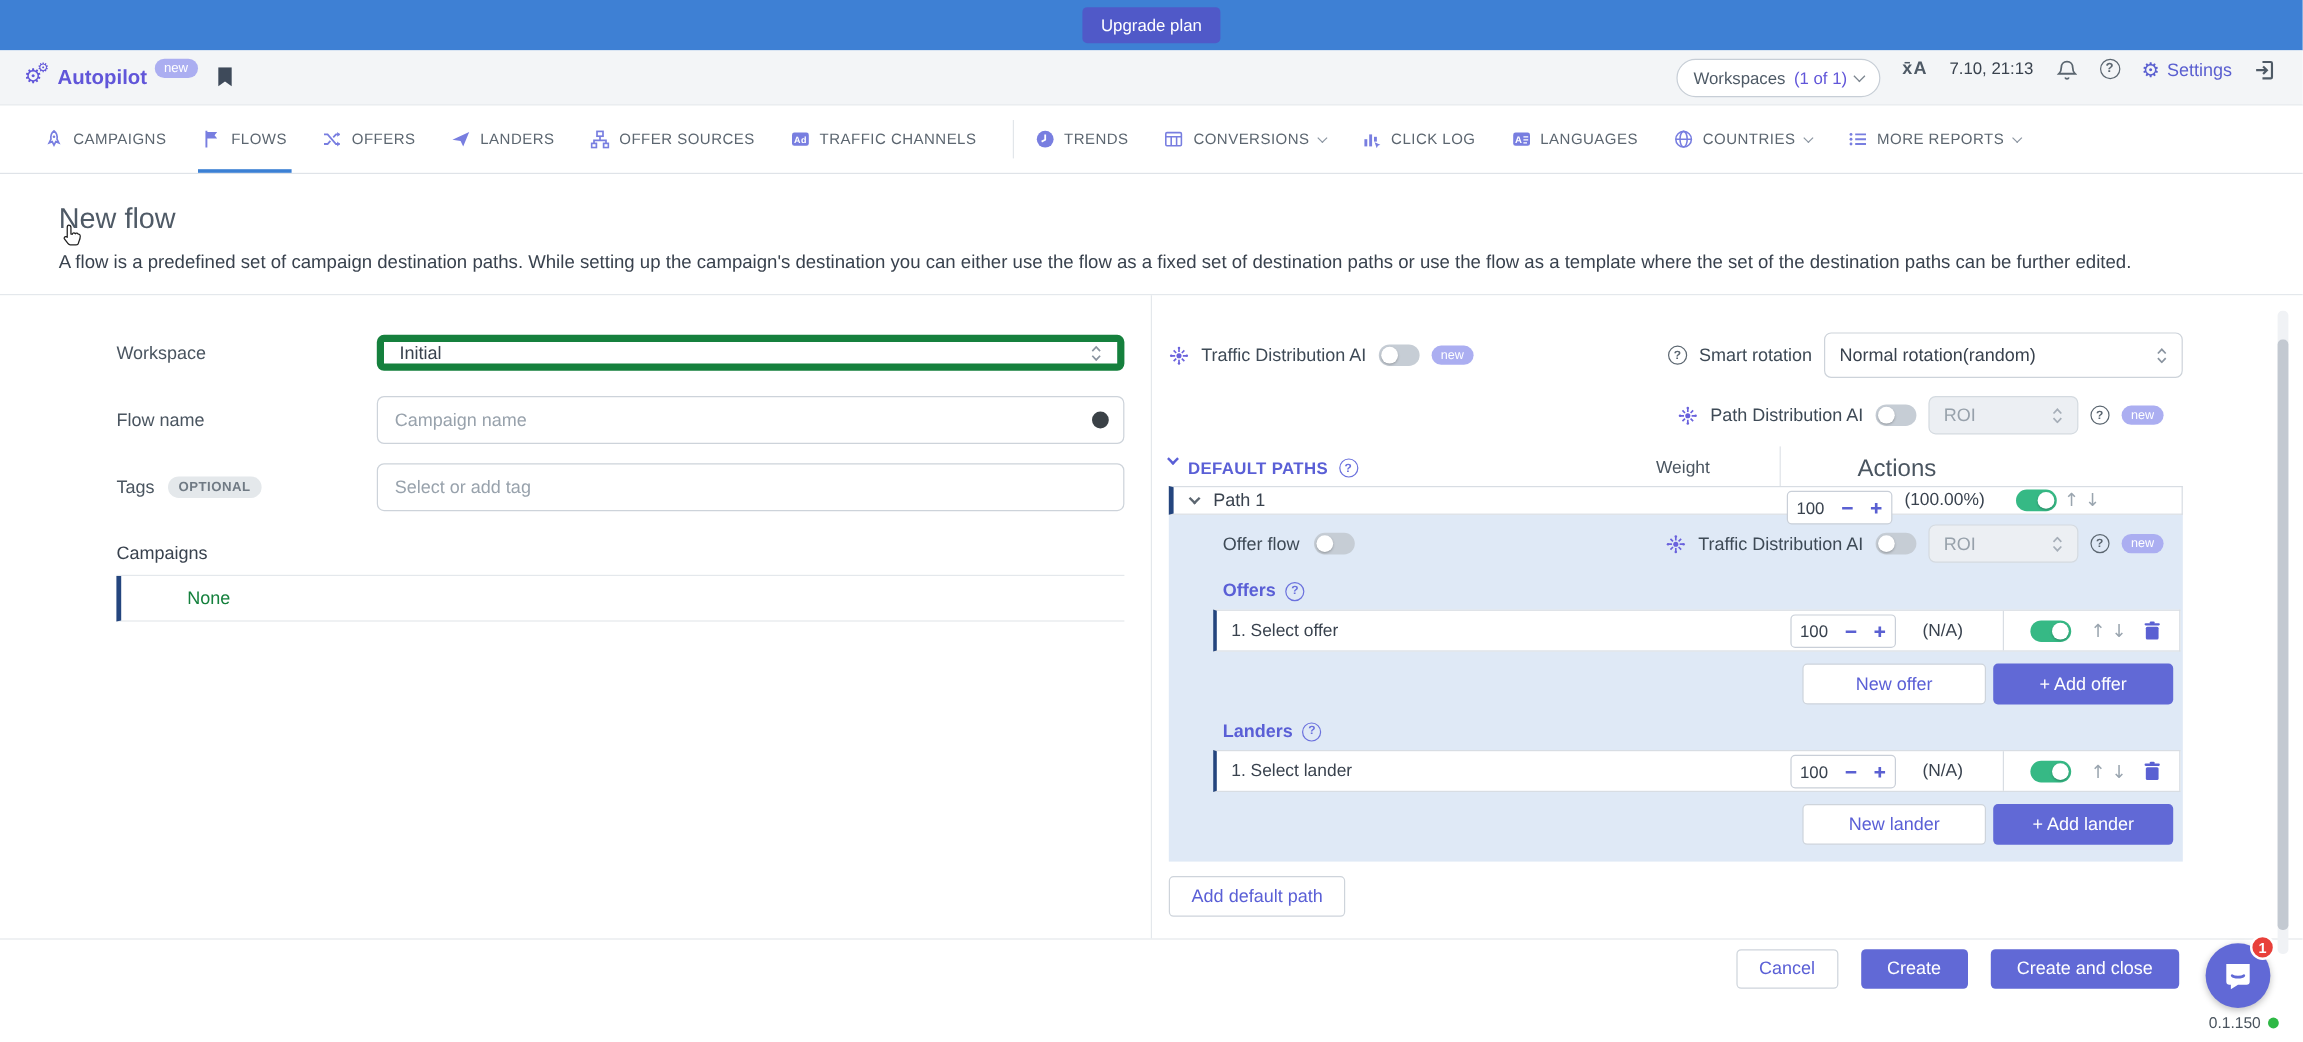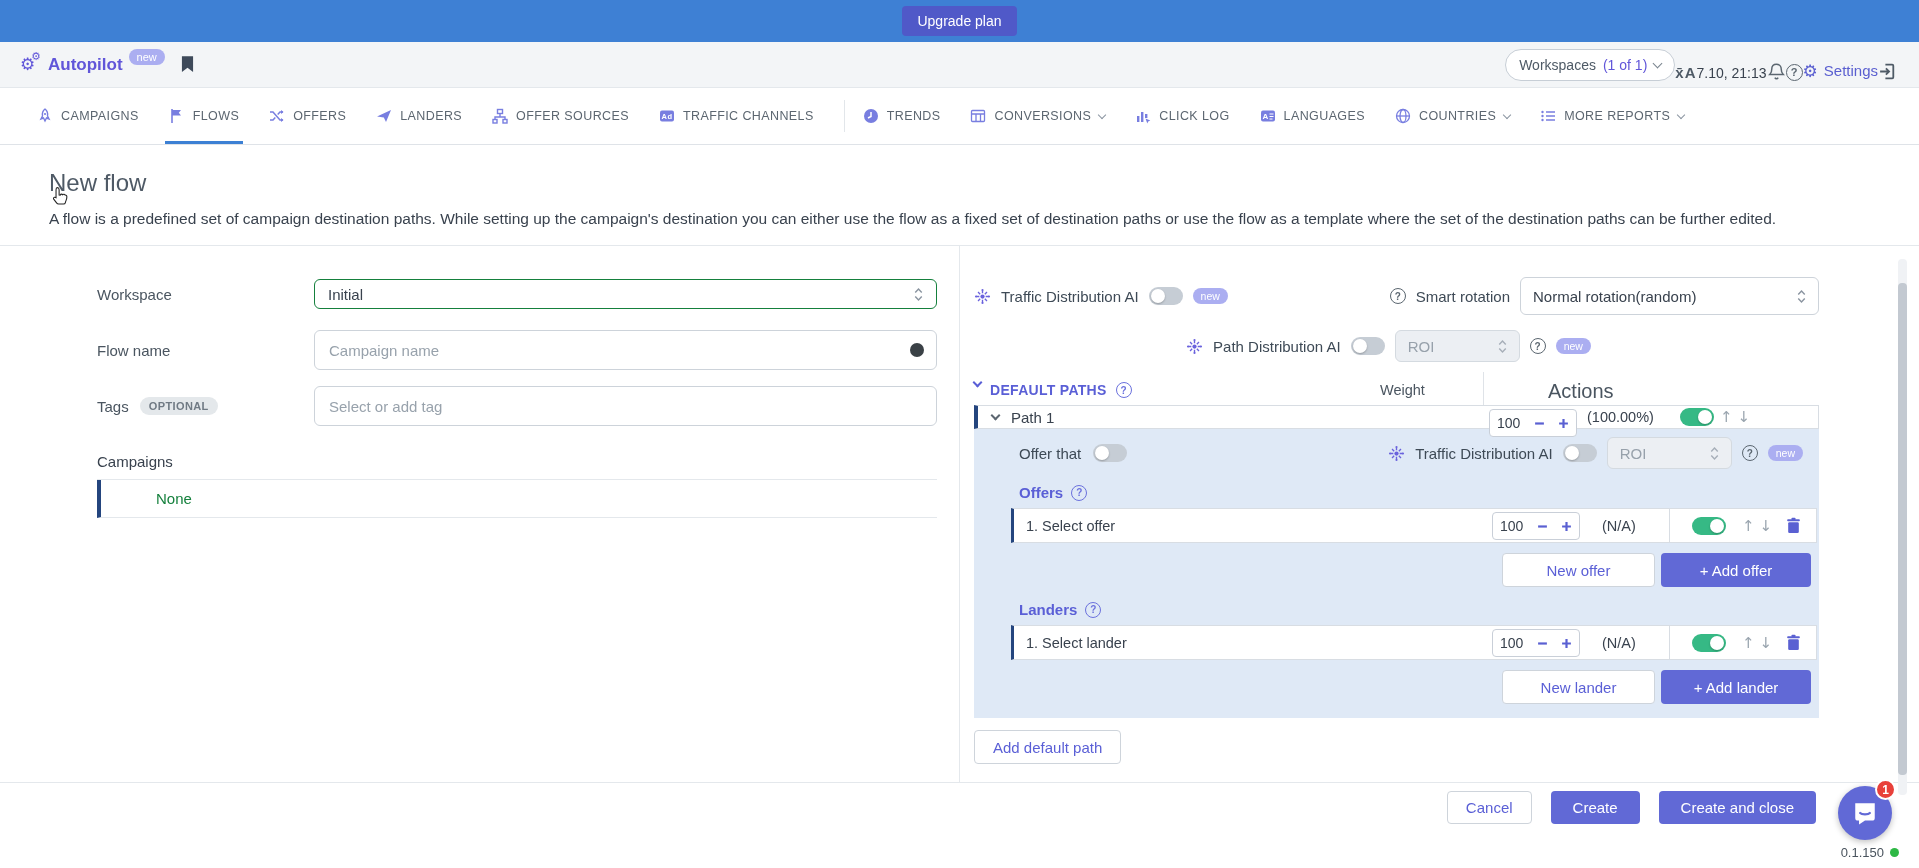--- a/index.html
+++ b/index.html
@@ -14,21 +14,21 @@
 
   
   .hdr { height:46px; background:#F3F5F7; display:flex; align-items:center; padding:0 22px 0 20px; border-bottom:1px solid #E4E8EC; }
   .brand-wrap { display:flex; align-items:center; }
   .logo { position:relative; width:24px; height:24px; color:#6156D9; }
   .logo .g1 { position:absolute; left:0; top:1px; font-size:17px; }
   .logo .g2 { position:absolute; left:11px; top:-3px; font-size:11px; }
   .brand { color:#6156D9; font-size:17px; font-weight:bold; margin-left:4px; }
   .badge-new { background:#ABAEF1; color:#fff; font-size:11px; border-radius:9px; padding:2px 8px; margin-left:6px; position:relative; top:-8px; }
   .bm { margin-left:16px; width:13px; height:17px; color:#3E4A5A; cursor:pointer; }
-  .hdr-right { margin-left:auto; display:flex; align-items:flex-end; }
+  .hdr-right { margin-left:auto; display:flex; align-items:flex-start; gap:18px; }
   .ws-pill { display:flex; align-items:center; gap:7px; height:32px; padding:0 13px; background:#fff; border:1px solid #C7CED6; border-radius:16px; font-size:14px; color:#4E5A66; cursor:pointer; }
   .ws-count { color:#6156D9; }
   .chev-dn { width:7px; height:7px; border-right:1.5px solid #7A848E; border-bottom:1.5px solid #7A848E; transform:rotate(45deg); margin-top:-3px; }
   .tr-icon { font-size:15px; font-weight:bold; color:#4E5A66; cursor:pointer; letter-spacing:1px; }
   .dt { font-size:14px; color:#39424E; }
   .h-ic { width:19px; height:19px; color:#5B6670; cursor:pointer; }
   .q-circ { width:17px; height:17px; border:1.4px solid #5B6670; border-radius:50%; color:#5B6670; font-size:11px; font-weight:bold; display:flex; align-items:center; justify-content:center; cursor:pointer; }
   .settings-wrap { display:flex; align-items:center; gap:6px; cursor:pointer; }
   .gear-p { color:#5A5FD0; font-size:17px; }
   .settings-txt { color:#5A5FD0; font-size:15px; }
@@ -46,21 +46,21 @@
   .title { margin:24px 0 0 49px; font-size:24px; color:#4F5A66; font-weight:400; }
   .cursor { position:absolute; left:52px; top:186px; width:17px; height:22px; z-index:5; }
   .desc { margin:9px 49px 0 49px; font-size:15.5px; color:#39424E; line-height:25px; max-width:1818px; }
   .panels { margin-top:14px; border-top:1px solid #E4E8EC; display:flex; height:537px; }
 
   
   .left-panel { width:960px; border-right:1px solid #E4E8EC; padding:28px 0 0 97px; flex:none; }
   .form-row { display:flex; align-items:center; margin-bottom:16px; height:40px; }
   .form-label { width:217px; font-size:15px; color:#4A5560; display:flex; align-items:center; gap:11px; flex:none; }
   .field { width:623px; position:relative; }
-  .select-box { width:100%; height:30px; border:1px solid #15803d; border-radius:6px; background:#fff; display:flex; align-items:center; justify-content:space-between; padding:0 13px; font-size:15px; color:#39424E; cursor:pointer; }
+  .select-box { width:100%; height:30px; border:6px solid #15803d; border-radius:6px; background:#fff; display:flex; align-items:center; justify-content:space-between; padding:0 13px; font-size:15px; color:#39424E; cursor:pointer; }
   .text-input { width:100%; height:40px; border:1px solid #CDD3DA; border-radius:6px; background:#fff; font-size:15px; color:#39424E; padding:0 14px; font-family:inherit; outline:none; }
   .text-input::placeholder { color:#98A2AC; }
   .flow-dot { position:absolute; right:13px; top:13px; width:14px; height:14px; border-radius:50%; background:#3A4146; cursor:pointer; }
   .opt-badge { background:#E4E8EB; color:#707A84; font-size:11px; font-weight:bold; padding:3px 9px; border-radius:10px; letter-spacing:.4px; }
   .hint { margin-left:217px; width:622px; font-size:15px; color:#39424E; line-height:25px; margin-top:-6px; }
   .campaigns { margin-top:27px; width:840px; }
   .campaigns-label { font-size:15px; color:#39424E; padding-bottom:9px; border-bottom:1px solid #E4E8EC; }
   .campaign-item { height:38px; border-left:4px solid #24457E; border-bottom:1px solid #E4E8EC; display:flex; align-items:center; padding-left:55px; font-size:15px; color:#15803d; }
 
   
@@ -74,21 +74,21 @@
   .tgl.on::after { left:auto; right:2px; }
   .nbadge { background:#ABAEF1; color:#fff; font-size:10.5px; border-radius:9px; padding:2px 8px; }
   .qp { width:16px; height:16px; border:1.3px solid #6B71DD; color:#6B71DD; border-radius:50%; font-size:10px; font-weight:bold; display:flex; align-items:center; justify-content:center; cursor:pointer; flex:none; }
   .qg { border-color:#5B6670; color:#5B6670; }
   .sel { border:1px solid #CDD3DA; border-radius:6px; background:#fff; height:38px; display:flex; align-items:center; justify-content:space-between; padding:0 12px; font-size:15px; color:#39424E; cursor:pointer; }
   .sel-dis { height:32px; width:125px; background:#ECEFF3; color:#97A1AB; border-color:#D4DAE0; }
   .smart-sel { width:299px; }
   .rp-row1 { display:flex; align-items:center; height:40px; }
   .grp { display:flex; align-items:center; gap:10px; }
   .rp-row1 .right { margin-left:auto; }
-  .rp-row2 { display:flex; justify-content:center; align-items:center; gap:10px; margin-top:12px; height:36px; padding-right:16px; }
+  .rp-row2 { display:flex; justify-content:flex-end; align-items:center; gap:10px; margin-top:12px; height:36px; padding-right:16px; }
   .rp-header { position:relative; margin-top:11px; height:30px; display:flex; align-items:center; }
   .dp-title { display:flex; align-items:flex-start; gap:9px; font-size:14px; font-weight:bold; color:#5A5FD6; letter-spacing:.3px; }
   .chev-sm { width:7px; height:7px; border-right:2px solid currentColor; border-bottom:2px solid currentColor; transform:rotate(45deg); margin-top:-3px; }
   .weight-h { position:absolute; left:406px; font-size:14.5px; color:#4A5560; }
   .actions-h { position:absolute; left:509px; right:0; top:-3px; bottom:-5px; border-left:1px solid #DFE3E8; display:flex; align-items:center; padding-left:64px; font-size:20px; color:#4A5560; }
   .path-row { position:relative; height:24px; background:#fff; border:1px solid #D8DDE3; border-left:4px solid #24457E; display:flex; align-items:center; }
   .path-row .chev-sm { color:#5C6670; margin-left:14px; }
   .path-name { font-size:15px; color:#39424E; margin-left:12px; }
   .wbox { position:absolute; top:3px; width:88px; height:28px; border:1px solid #C9CFD8; border-radius:4px; background:#fff; display:flex; align-items:center; justify-content:space-between; padding:0 7px; }
   .wnum { font-size:14px; color:#39424E; cursor:text; }
@@ -400,21 +400,21 @@
       <span class="pct" style="left:609px">(100.00%)</span>
       <span class="tgl on" style="position:absolute;left:702px"></span>
       <span class="arrs uni" style="left:742px">
         <span>↑</span>
         <span>↓</span>
       </span>
     </div>
 
     <div class="blue-sec rp-w">
       <div class="oo-row">
-        <span class="lbl">Offer that</span>
+        <span class="lbl">Offer flow</span>
         <span class="tgl"></span>
         <div class="oo-right">
           <svg class="brain" viewBox="0 0 16 16">
               <circle cx="8" cy="8" r="2" fill="currentColor"></circle>
               <g stroke="currentColor" stroke-width="1.3" fill="none">
                 <path d="M8 2v3M8 11v3M2 8h3M11 8h3M3.8 3.8l2 2M10.2 10.2l2 2M12.2 3.8l-2 2M5.8 10.2l-2 2"></path>
               </g>
               <g fill="currentColor">
                 <circle cx="8" cy="1.9" r="1"></circle>
                 <circle cx="8" cy="14.1" r="1"></circle>

